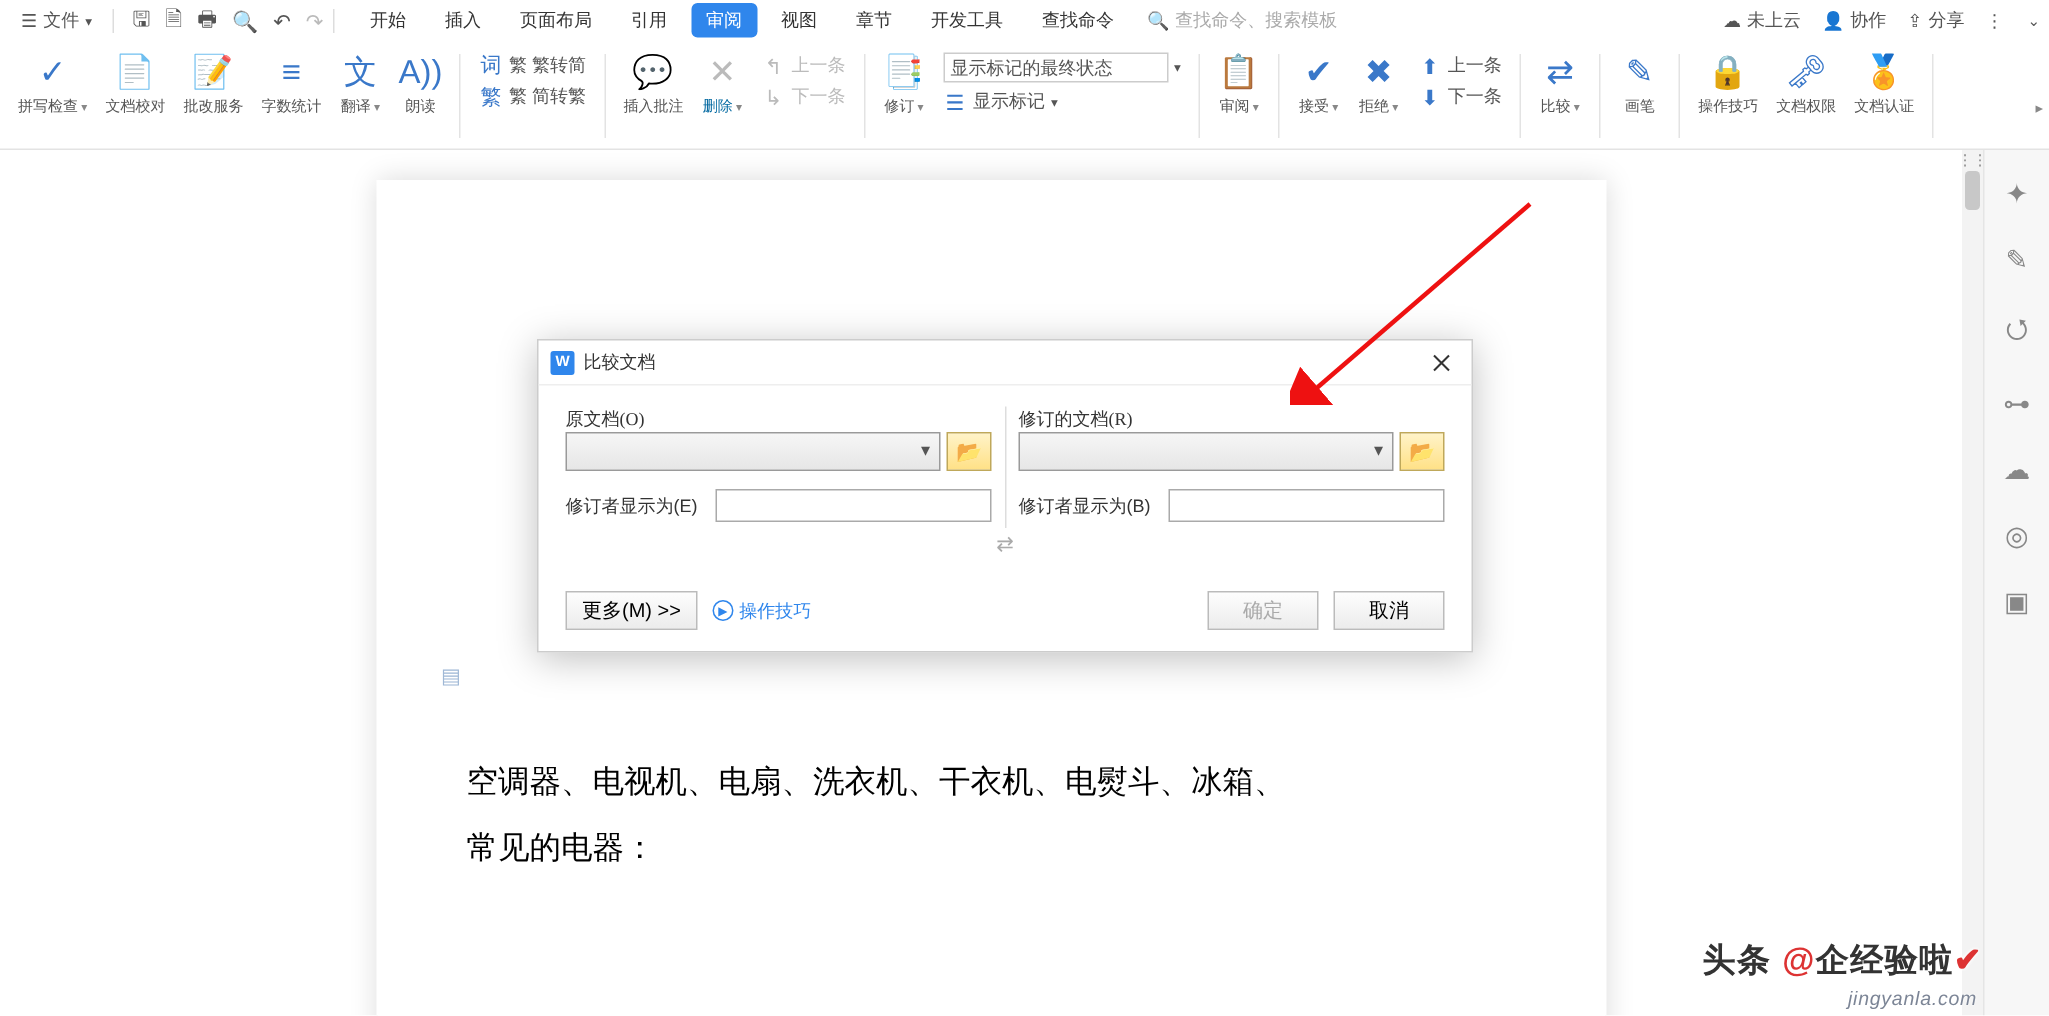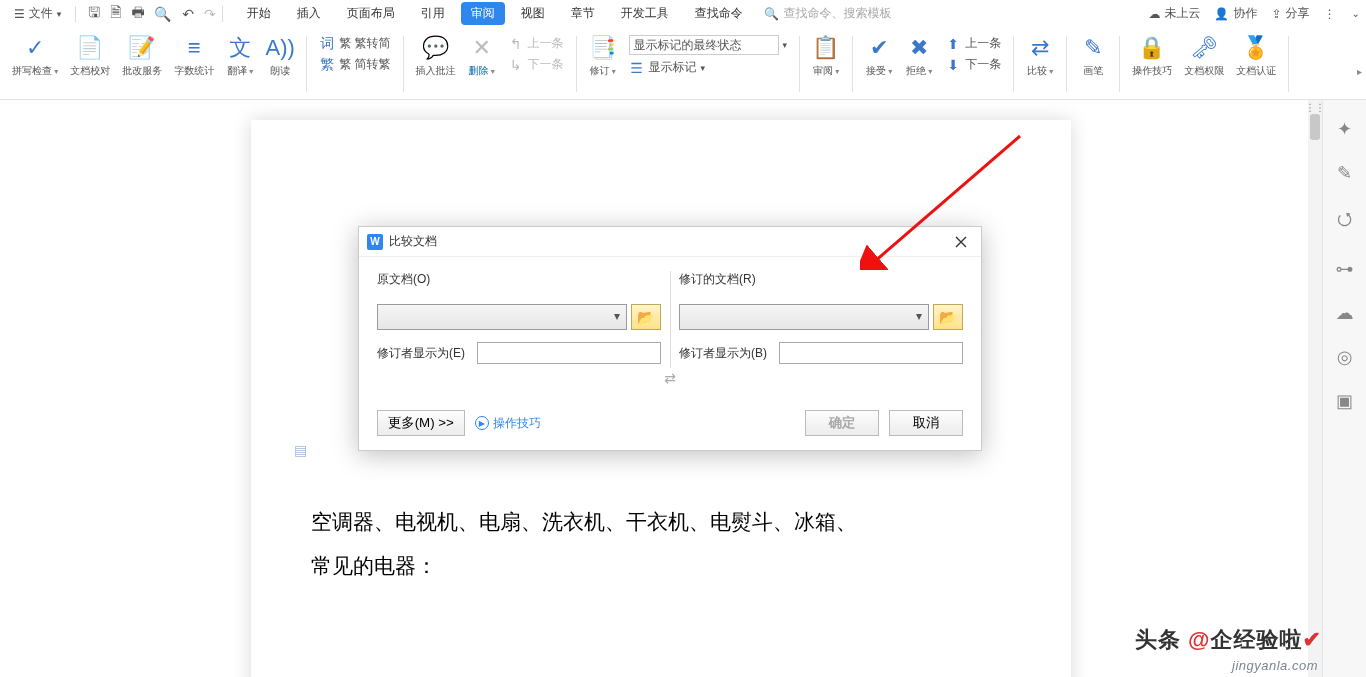--- a/index.html
+++ b/index.html
@@ -47,35 +47,35 @@
 
 .dialog { position:absolute; left:358px; top:226px; width:624px; background:#fff; border:1px solid #ccc; box-shadow:0 4px 24px rgba(0,0,0,.25); font-size:12px; color:#333;}
 .dialog .titlebar { height:30px; display:flex; align-items:center; padding:0 8px; border-bottom:1px solid #eee;}
 .dialog .titlebar .appic { width:16px; height:16px; background:#2f86ec; border-radius:2px; display:flex; align-items:center; justify-content:center; color:#fff; font-size:10px; font-weight:bold;}
 .dialog .titlebar .ttl { margin-left:6px; }
 .dialog .titlebar .close { margin-left:auto; width:24px; height:24px; display:flex; align-items:center; justify-content:center; cursor:pointer; font-size:14px;}
 .dialog .body { padding:14px 18px 8px 18px; }
 .dialog .cols { display:flex; gap:18px; }
 .dialog .col { flex:1; position:relative;}
 .dialog .col.left::after { content:""; position:absolute; right:-10px; top:0; bottom:-4px; width:1px; background:#ddd;}
-.dialog label.sect { display:block; margin-bottom:16px; }
+.dialog label.sect { display:block; margin-bottom:0;font-family:Liberation Serif, serif; }
 .dialog .combo-row { display:flex; gap:4px; margin-bottom:12px; }
 .dialog .combo-row .combo { flex:1; height:26px; border:1px solid #9a9a9a; background:linear-gradient(#f6f6f6,#e6e6e6); position:relative;}
 .dialog .combo-row .combo::after { content:"\25BE"; position:absolute; right:6px; top:4px; color:#555; font-size:12px;}
 .dialog .combo-row .browse { width:30px; height:26px; border:1px solid #bfa85a; background:linear-gradient(#fff3c8,#ffe187); display:flex; align-items:center; justify-content:center; cursor:pointer; color:#a87b10; font-size:14px;}
 .dialog .field-row { display:flex; align-items:center; gap:12px;}
 .dialog .field-row .txt { flex:1; height:22px; border:1px solid #aaa; background:#fff;}
 .dialog .swap { text-align:center; padding:6px 0; color:#aaa; font-size:14px;}
 .dialog .footer { display:flex; align-items:center; padding:10px 18px 14px 18px; gap:10px;}
 .dialog .footer .more { height:26px; padding:0 10px; border:1px solid #bbb; background:linear-gradient(#fdfdfd,#ececec); cursor:pointer;}
 .dialog .footer .tips { color:#2f86ec; display:flex; align-items:center; gap:4px; cursor:pointer;}
 .dialog .footer .tips .ring { width:14px; height:14px; border:1.5px solid #2f86ec; border-radius:50%; display:flex; align-items:center; justify-content:center; font-size:8px;}
 .dialog .footer .spacer { flex:1; }
 .dialog .footer .btn { width:74px; height:26px; border:1px solid #bbb; background:linear-gradient(#fdfdfd,#ececec); cursor:pointer;}
-.dialog .footer .btn.disabled { color:#aaa; cursor:default;font-weight:bold;}
+.dialog .footer .btn.disabled { color:#aaa; cursor:default;}
 
 
 .arrow { position:absolute; left:860px; top:130px; width:170px; height:140px; pointer-events:none;}
 
 
 .wm1 { position:absolute; right:44px; bottom:22px; font-size:22px; color:#333; font-weight:600; letter-spacing:1px; text-shadow:0 0 3px #fff,0 0 3px #fff;}
 .wm1 .at { color:#d33;}
 .wm1 .logo { color:#d33; font-weight:bold;}
 .wm2 { position:absolute; right:48px; bottom:4px; font-size:13px; color:#7c8596; font-style:italic; letter-spacing:.5px; text-shadow:0 0 2px #fff;}
 

